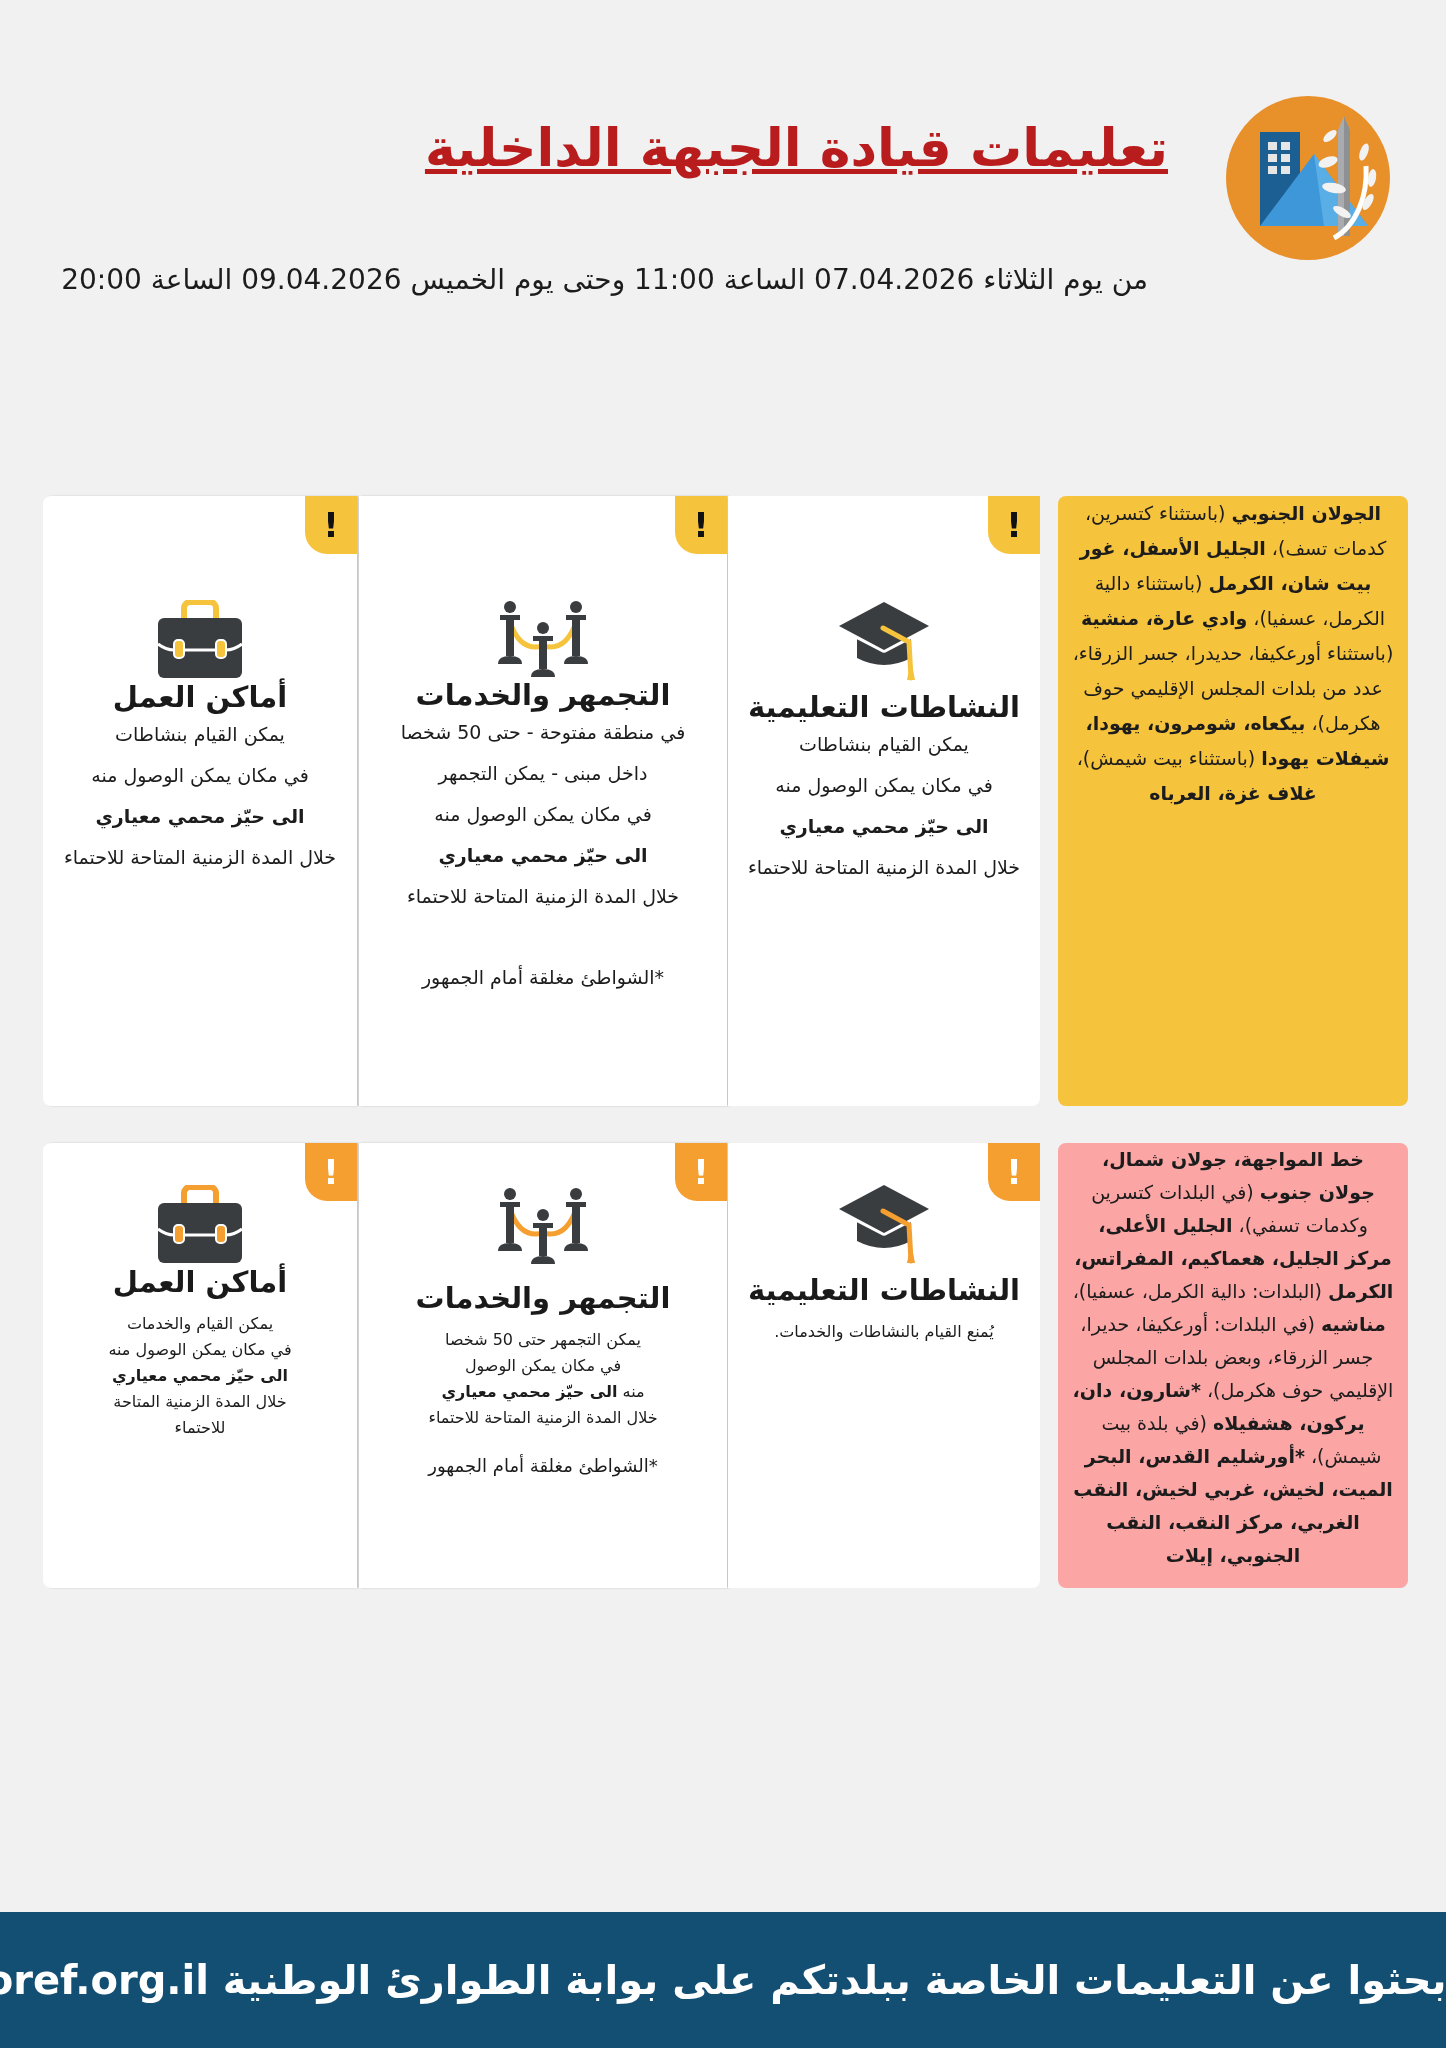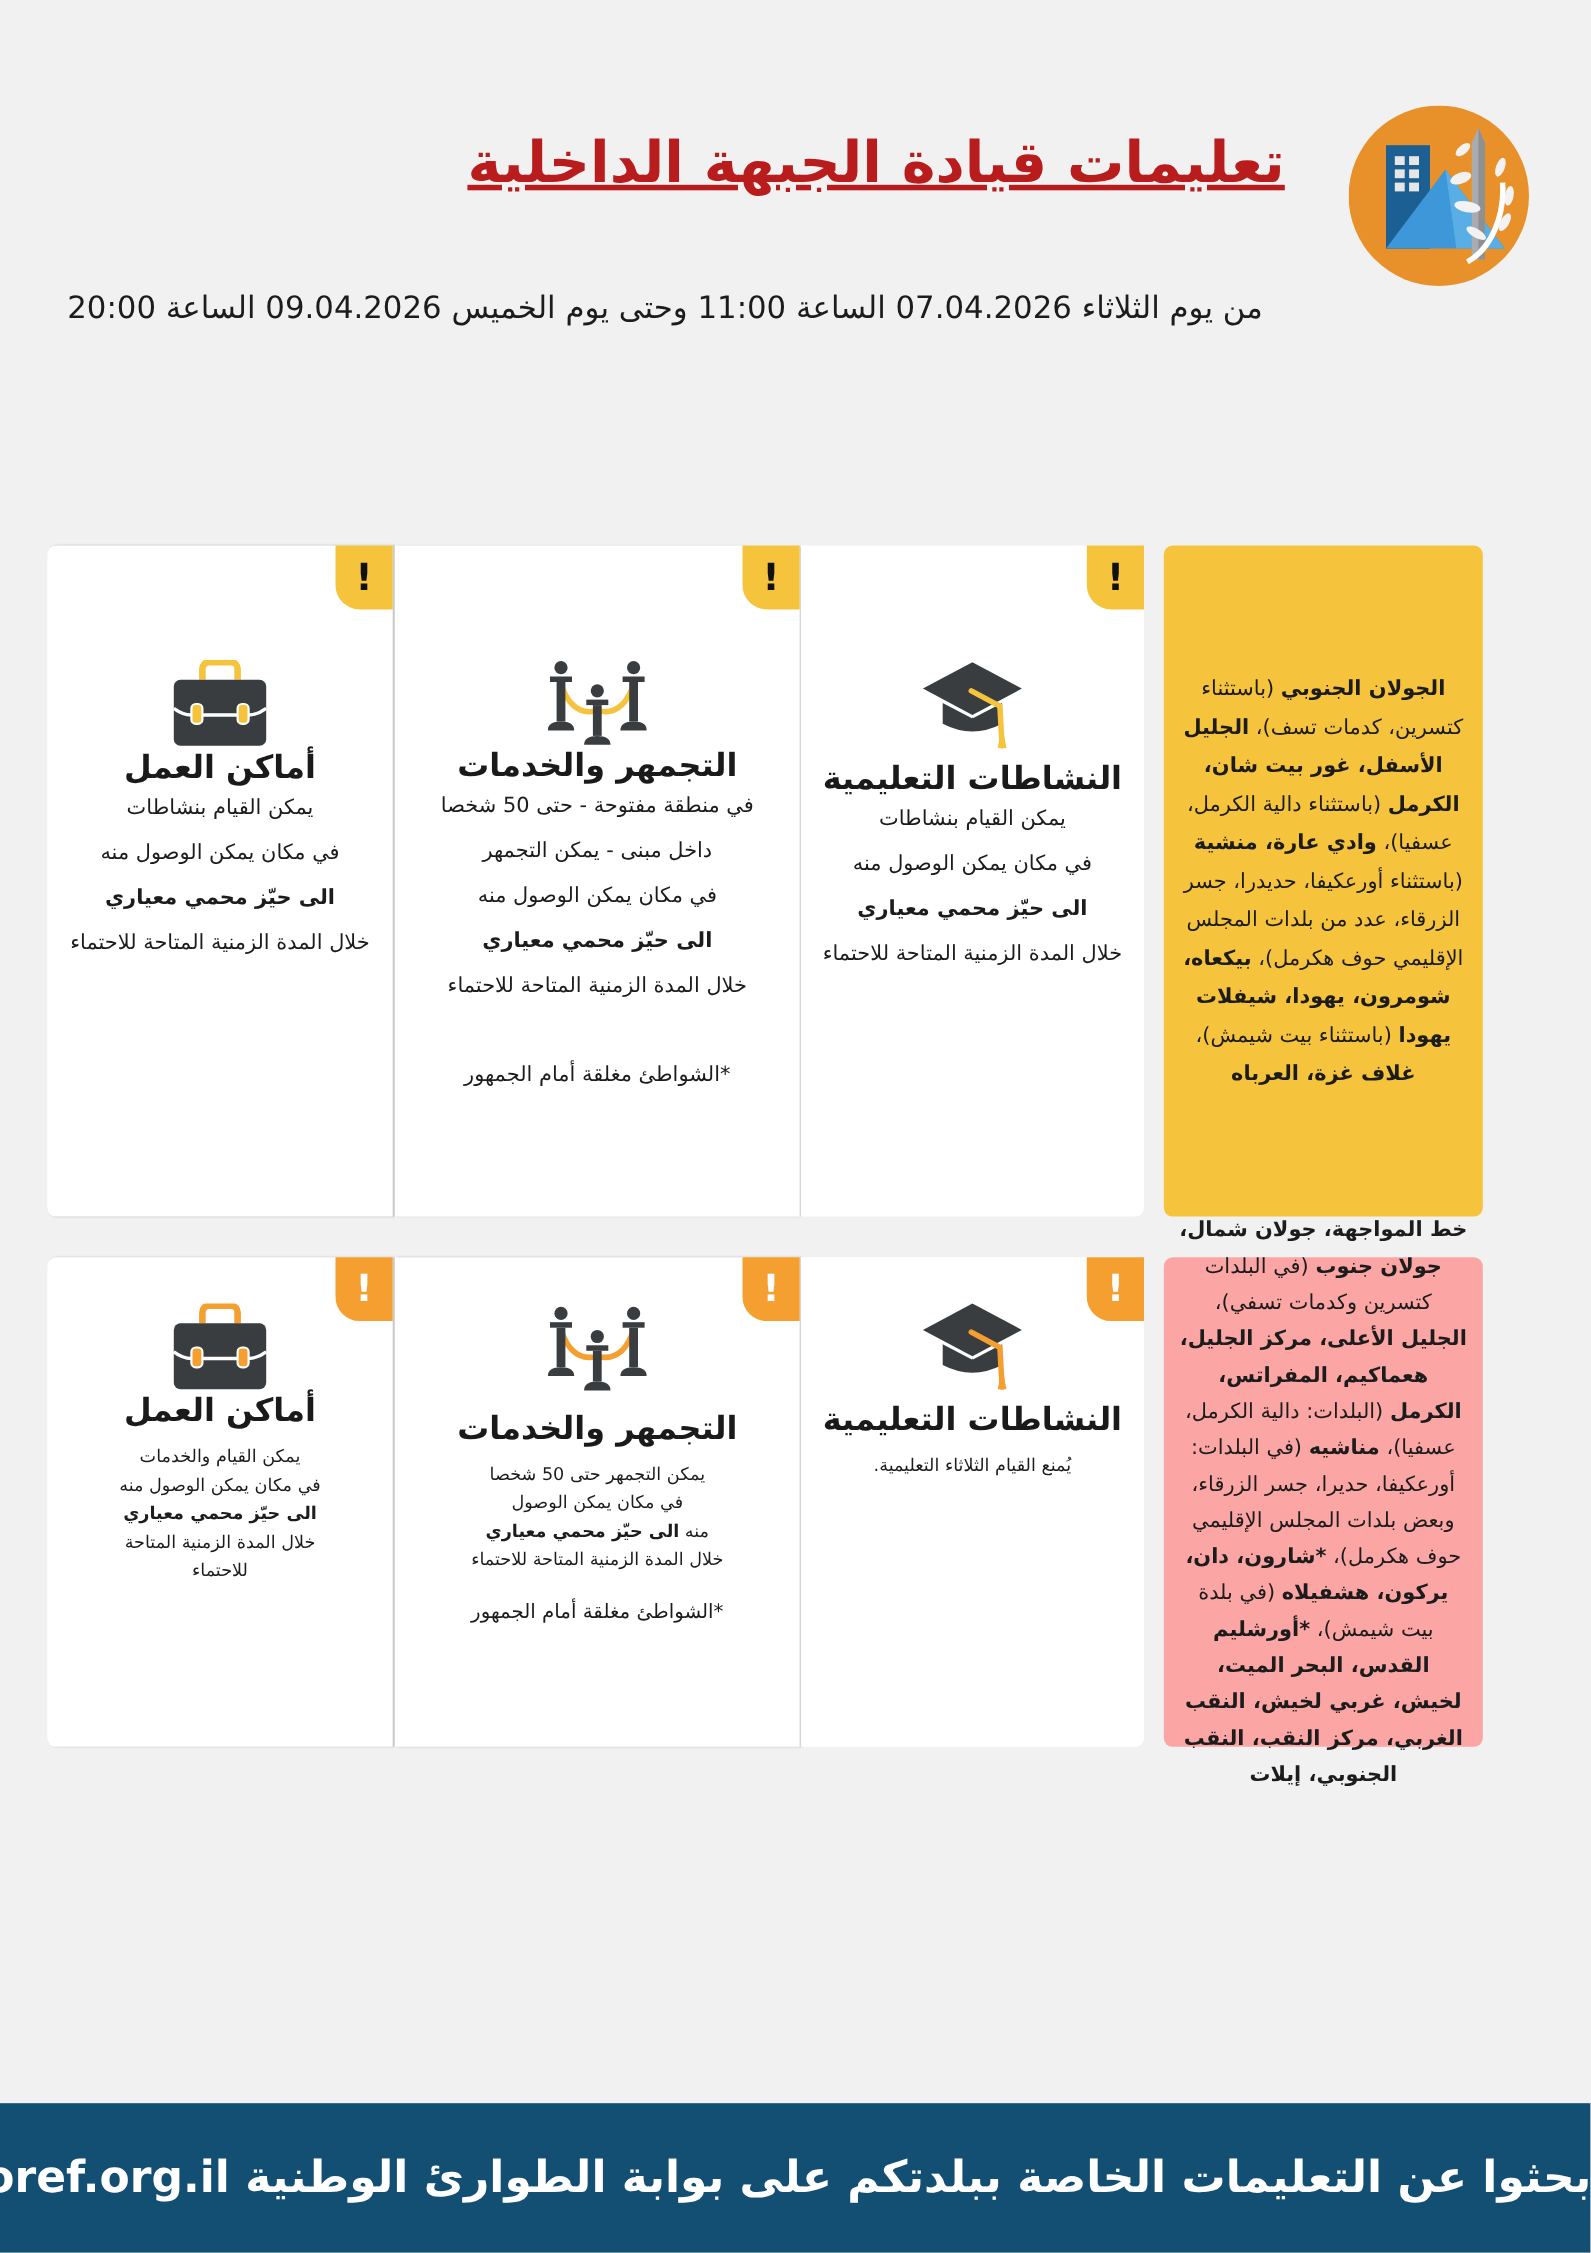--- a/index.html
+++ b/index.html
@@ -41,23 +41,23 @@
   .row1 .badge { background:#f6c33d; color:#111; }
   .row2 .badge { background:#f59f31; color:#fff; }
   .icon { display:block; margin:0 auto; }
   .card-title { font-size:29px; font-weight:bold; margin:0; color:#1a1a1a; }
   .line { font-size:19px; margin:0; color:#1c1c1c; }
   .row1 .line { line-height:41px; }
   .row2 .line.small { font-size:16px; line-height:26px; }
   .bold { font-weight:bold; }
   .note { font-size:19px; margin-top:40px; }
   .panel {
-    position:absolute; left:1015px; width:290px; top:0; bottom:0;
+    position:absolute; left:1015px; width:350px; top:0; bottom:0;
     border-radius:8px; direction:rtl; text-align:center;
-    display:flex; align-items:center; justify-content:center;
+    display:flex; justify-content:center;
     padding:0 14px; box-sizing:border-box;
   }
   .row1 .panel { background:#f6c33d; }
   .row2 .panel { background:#fca5a5; }
   .panel p { margin:0; font-size:19px; line-height:35px; color:#1c1c1c; }
   .row2 .panel p { line-height:33px; }
   
   .footer {
     position:absolute; left:0; top:1912px; width:1446px; height:136px;
     background:#134f73; display:flex; align-items:center; justify-content:center;
@@ -226,21 +226,21 @@
       </div>
     <svg class="icon" style="margin-top:40px" width="94" height="90" viewBox="0 0 94 90">
       <polygon points="47,2 92,26 47,50 2,26" fill="#3a3d40"></polygon>
       <path d="M20 38 V58 Q47 72 74 58 V38 L47 52 Z" fill="#3a3d40"></path>
       <path d="M47 52 L20 38" stroke="#fff" stroke-width="2"></path>
       <path d="M47 52 L74 38" stroke="#fff" stroke-width="2"></path>
       <path d="M46 28 L72 42 L74 78" stroke="#f59f31" stroke-width="5" fill="none" stroke-linecap="round"></path>
       <path d="M70 80 L74 60 L78 80 Z" fill="#f59f31"></path>
     </svg>
     <h2 class="card-title" style="margin-bottom:12px">النشاطات التعليمية</h2>
-    <p class="line small">يُمنع القيام الثلاثاء التعليمية.</p>
+    <p class="line small">يُمنع القيام بالنشاطات والخدمات.</p>
   </div>
 
   <div class="panel">
     <p>
       <b>خط المواجهة، جولان شمال، جولان جنوب</b><span> (في البلدات كتسرين وكدمات تسفي)، </span><b>الجليل الأعلى، مركز الجليل، هعماكيم، المفراتس، الكرمل</b><span> (البلدات: دالية الكرمل، عسفيا)، </span><b>مناشيه</b><span>  (في البلدات: أورعكيفا، حديرا، جسر الزرقاء، وبعض بلدات المجلس الإقليمي حوف هكرمل)، </span><b>*شارون، دان، يركون، هشفيلاه</b><span> (في بلدة بيت شيمش)، </span><b>*أورشليم القدس، البحر الميت،  لخيش، غربي لخيش، النقب الغربي، مركز النقب، النقب الجنوبي، إيلات</b>
     </p>
   </div>
 </div>
 
 <div class="footer">

